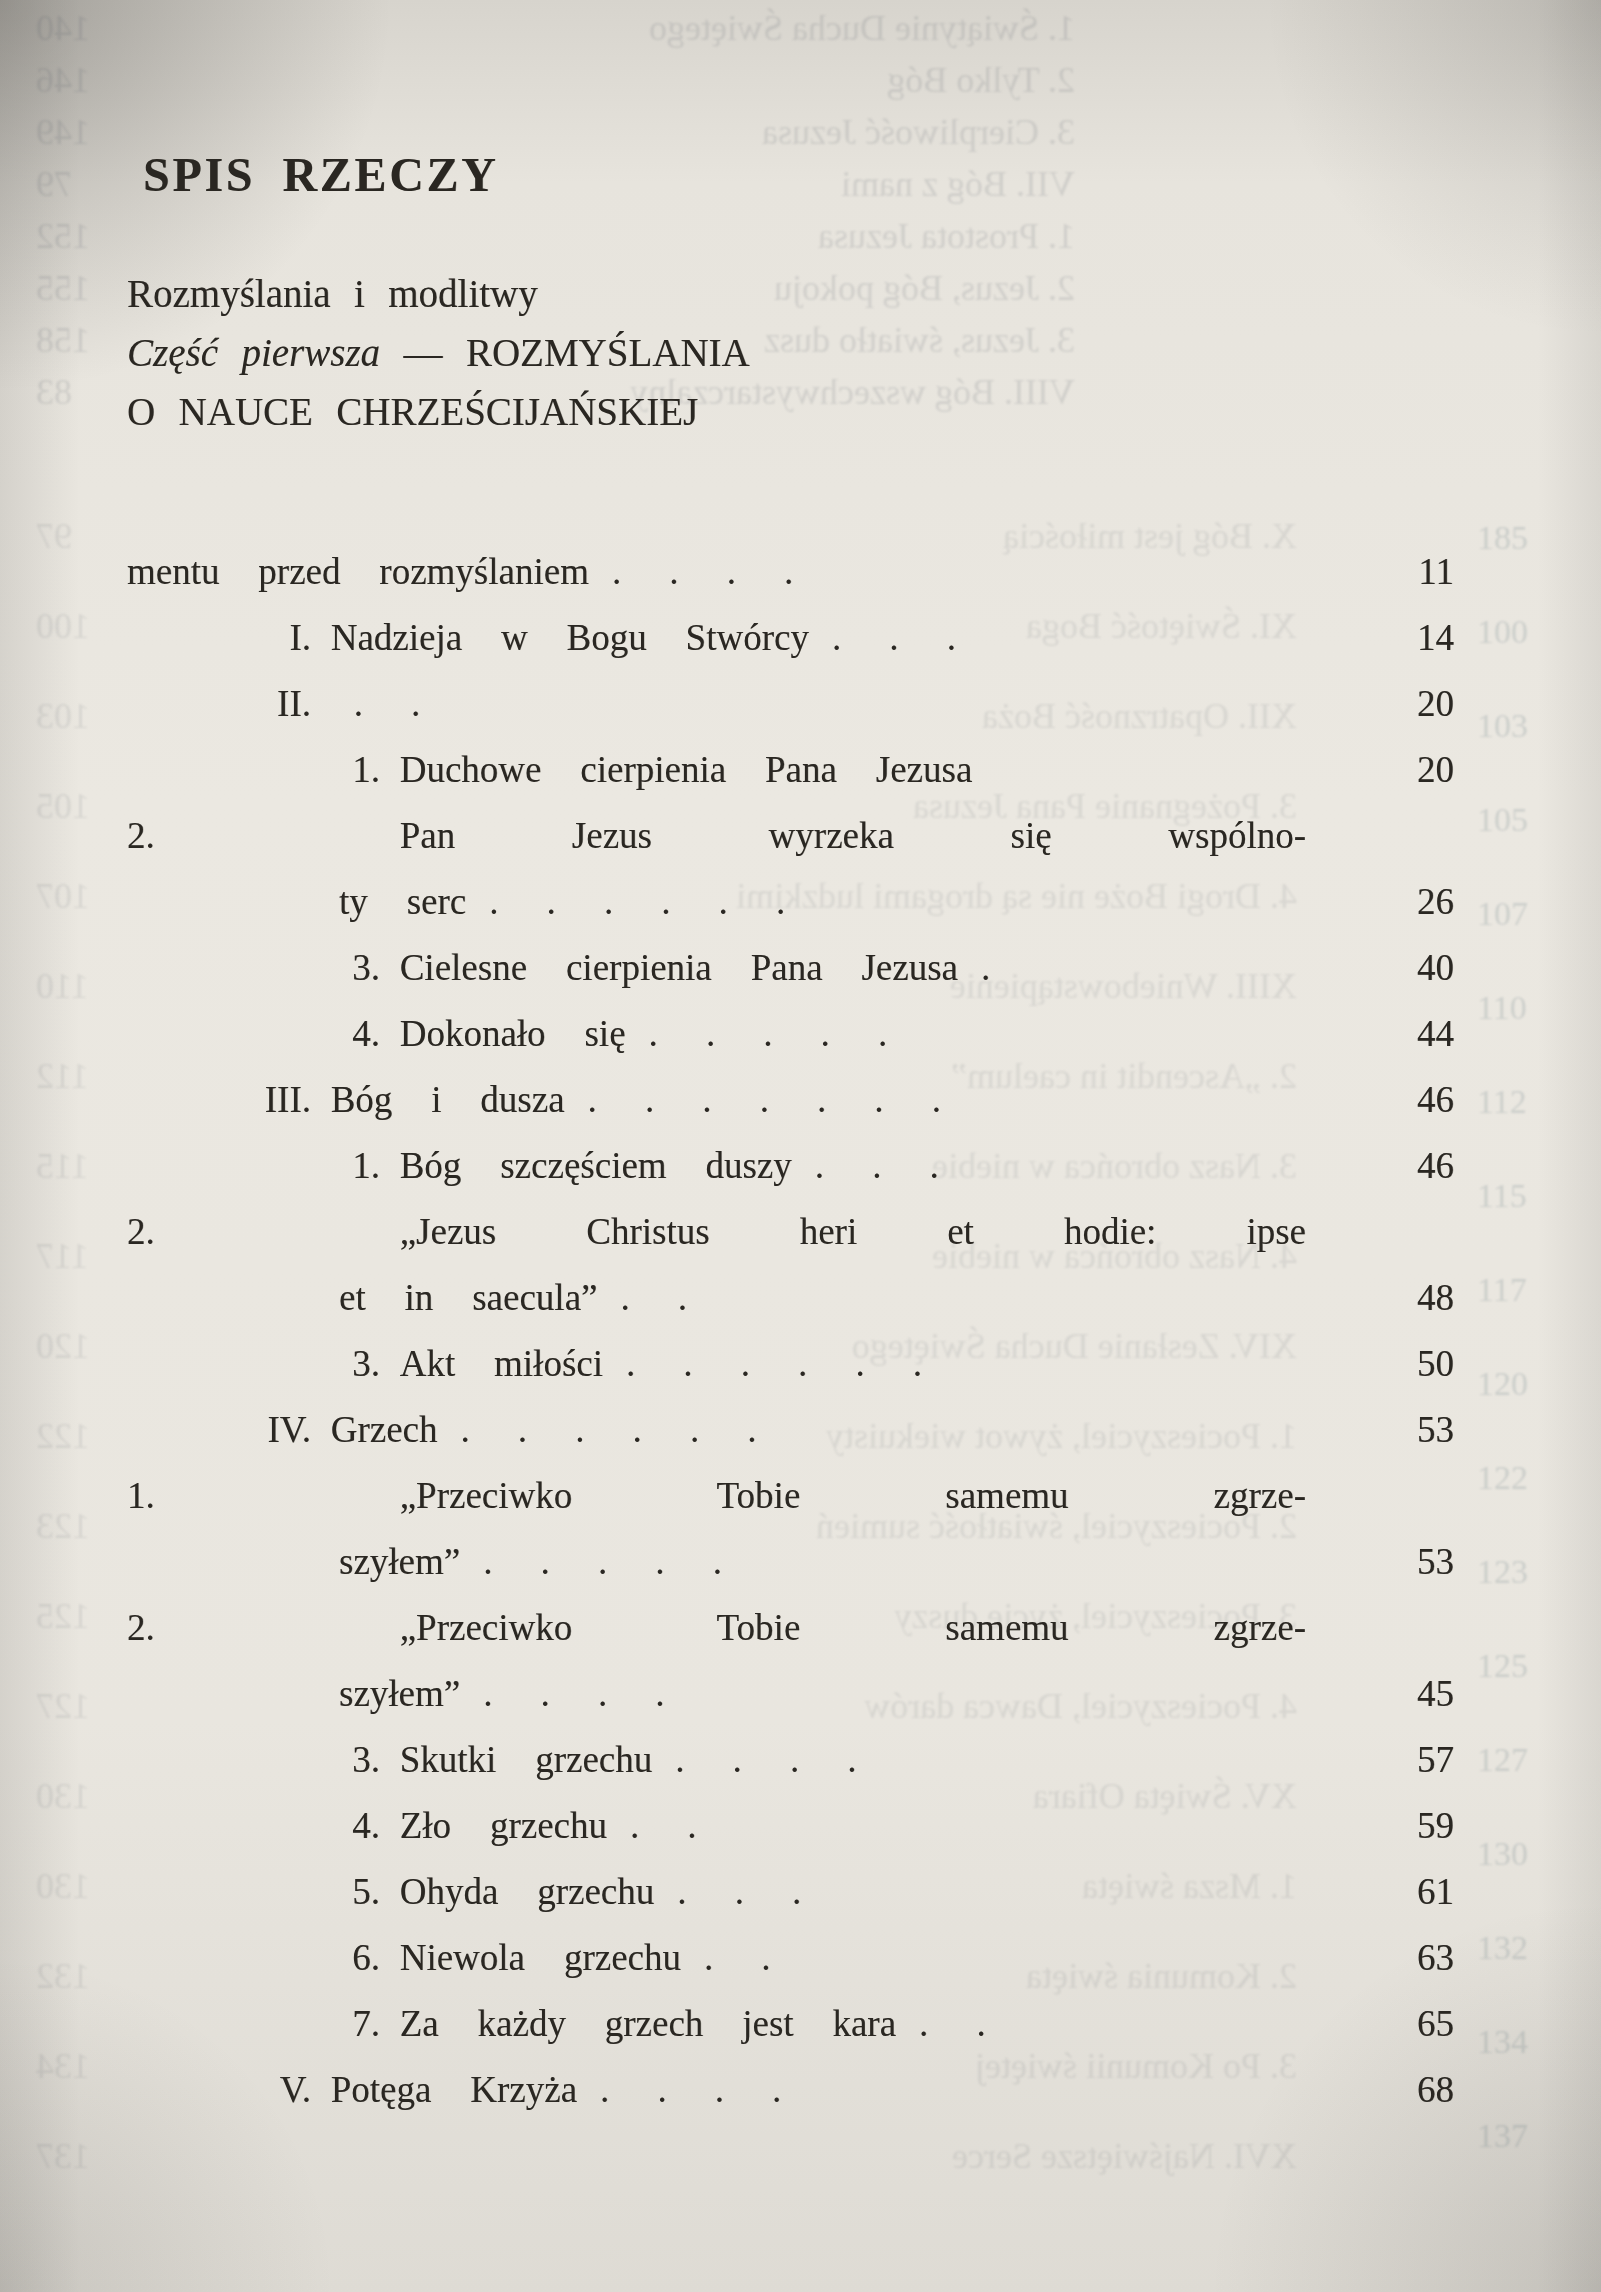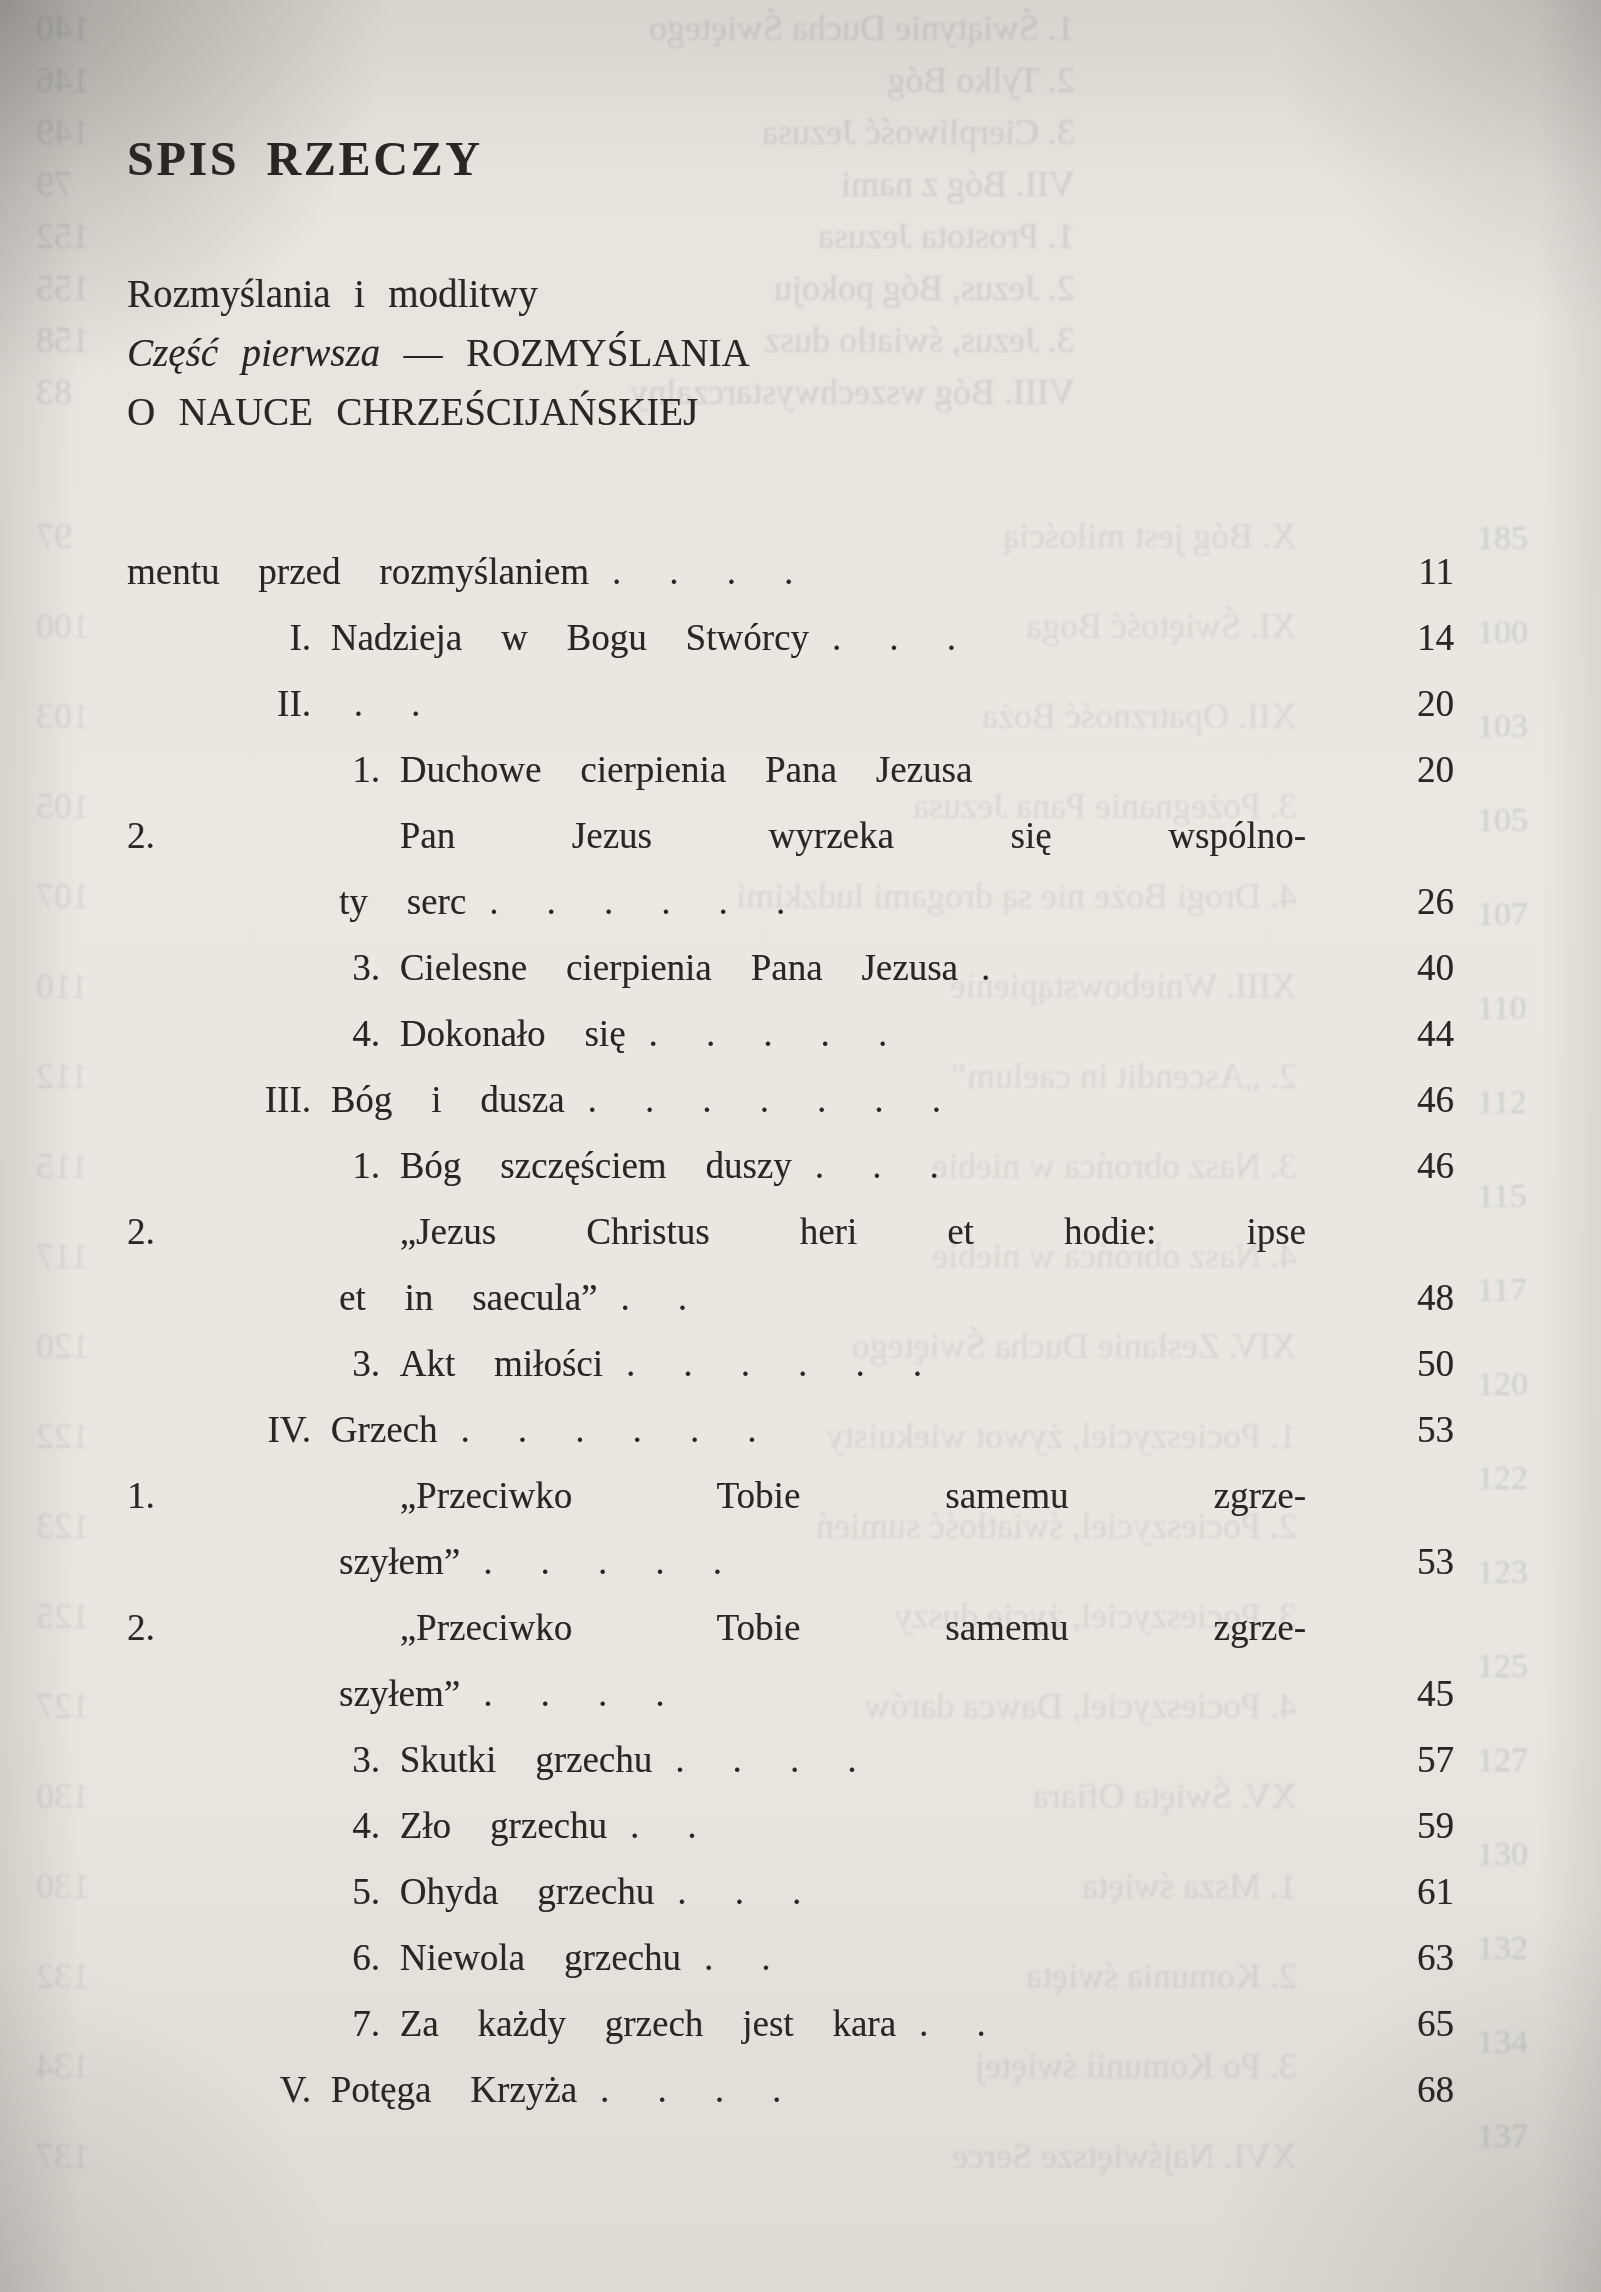--- a/index.html
+++ b/index.html
@@ -31,21 +31,21 @@
   .bleed-row { display: flex; align-items: baseline; white-space: nowrap; }
   .bleed-row .bpage { margin-left: auto; }
   .bleed-right-nums {
     position: absolute; top: 491px; right: 25px; width: 99px;
     font-size: 34px; line-height: 94px; opacity: 0.17; color: #3e5a66;
   }
 
   
   .title, .header, .toc { text-shadow: 0.4px 0.4px 0.6px rgba(40,36,30,0.35); }
   .title {
-    position: absolute; left: 127px; top: 131px; margin: 0;
+    position: absolute; left: 127px; top: 131px; margin: 16px;
     font-size: 48px; font-weight: 700; letter-spacing: 2.7px; word-spacing: 12.5px;
   }
   .header {
     position: absolute; left: 127px; top: 264px;
     font-size: 39px; line-height: 59px; word-spacing: 0.35em;
   }
   .header .italic { font-style: italic; }
 
   .toc {
     position: absolute; left: 127px; top: 539px; width: 1327px;

